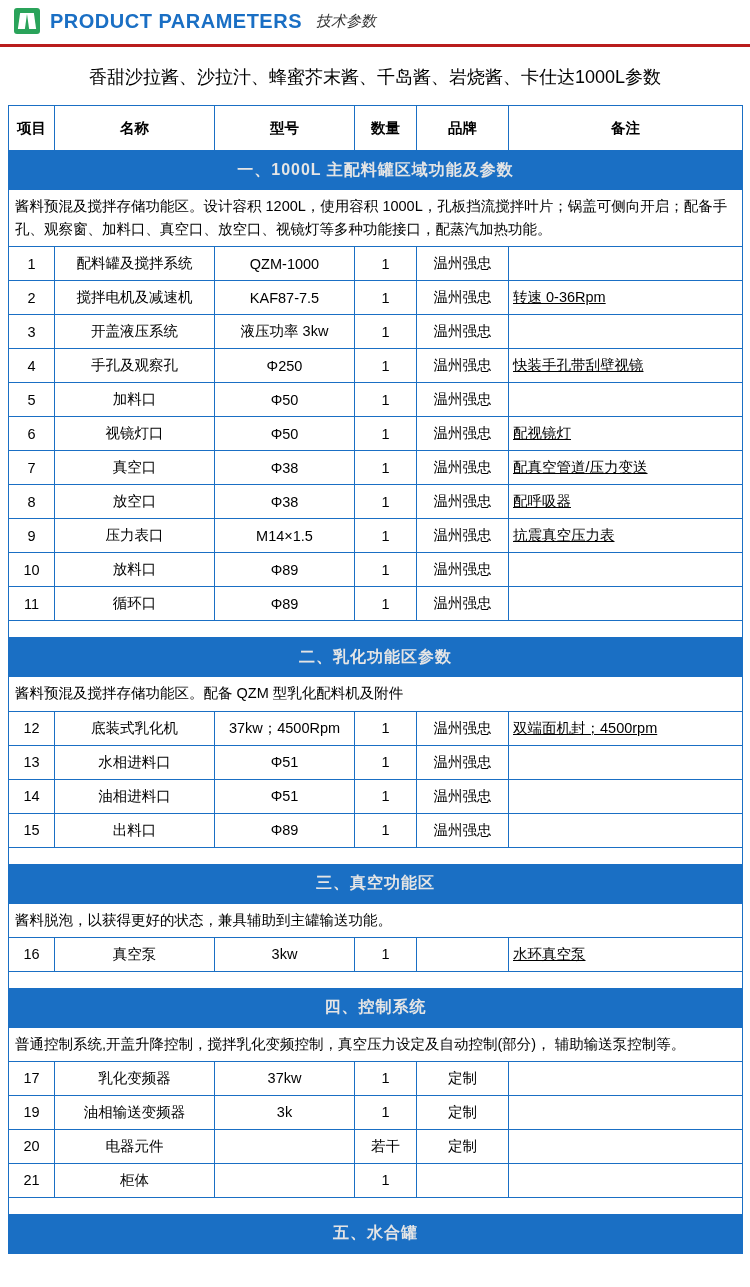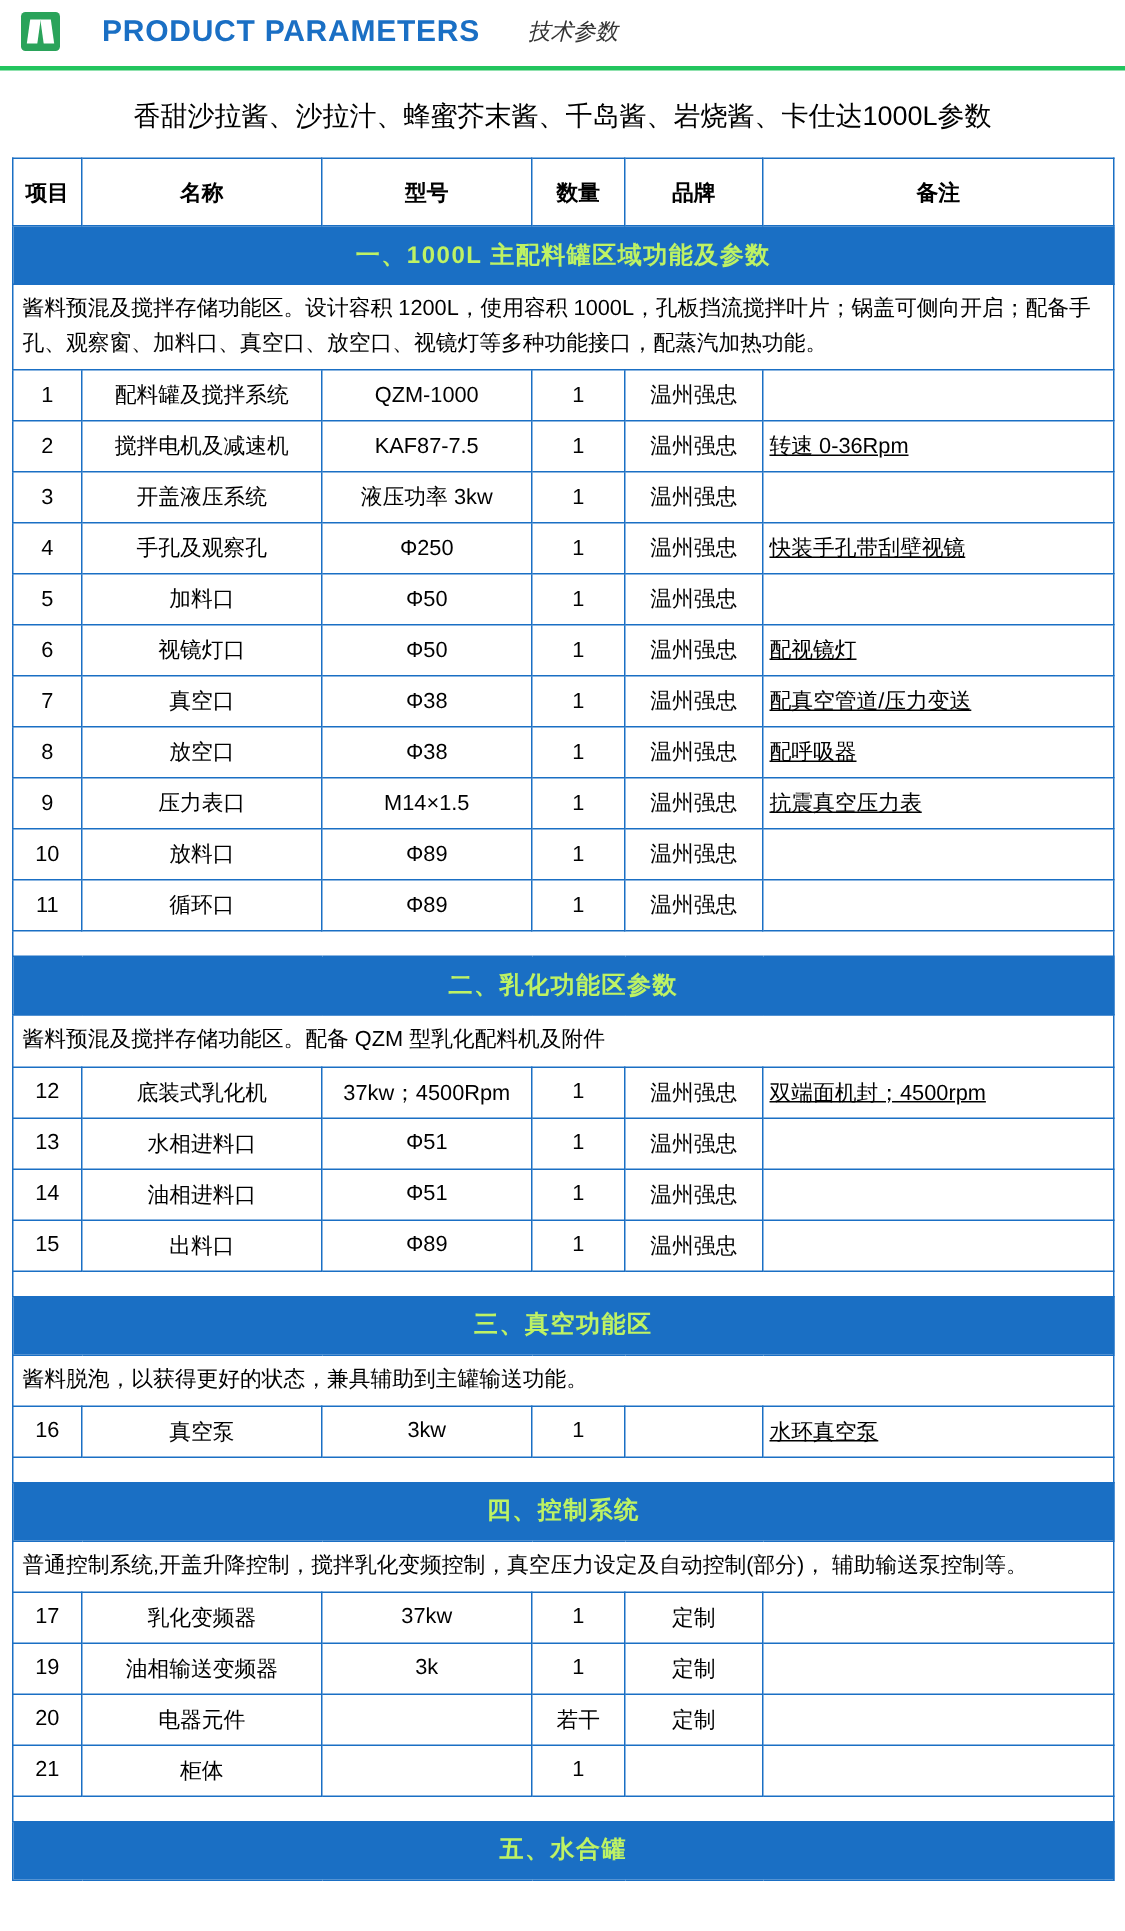--- a/index.html
+++ b/index.html
@@ -8,23 +8,23 @@
     background:#ffffff;
     font-family:"Liberation Sans","DejaVu Sans",sans-serif;
     color:#000;
   }
   .page{width:750px;position:relative;}
 
   
   .header{
     display:flex;
     align-items:center;
-    gap:28px;
+    gap:10px;
     padding:8px 0 10px 14px;
-    border-bottom:3px solid #22c55e;
+    border-bottom:3px solid #b91c1c;
   }
   .logo{
     width:26px;height:26px;
     background:#2aa35a;
     border-radius:3px;
     position:relative;
     flex:none;
   }
   .logo:before{
     content:"";
@@ -91,21 +91,21 @@
 
   td.num{text-align:center;}
   td.name{text-align:center;}
   td.model{text-align:center;}
   td.qty{text-align:center;}
   td.brand{text-align:center;}
   td.note{text-align:left;padding-left:6px;text-decoration:underline;}
 
   tr.section td{
     background:#1a6fc4;
-    color:#bef264;
+    color:#e5e5e5;
     font-weight:bold;
     text-align:center;
     font-size:16px;
     height:30px;
     letter-spacing:1px;
     border:1px solid #1a6fc4;
   }
   tr.desc td{
     text-align:left;
     line-height:1.6;

